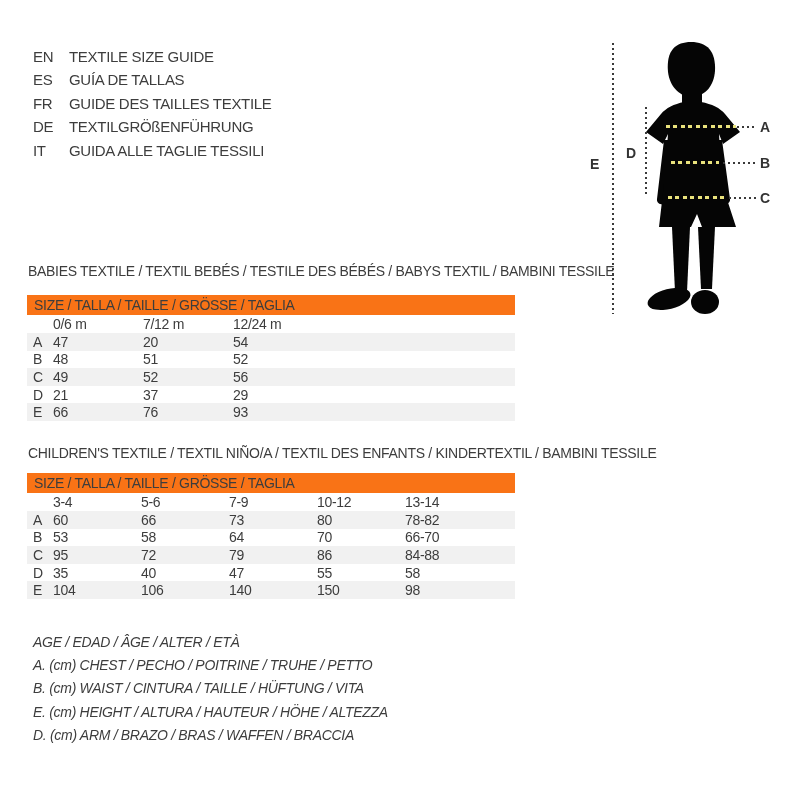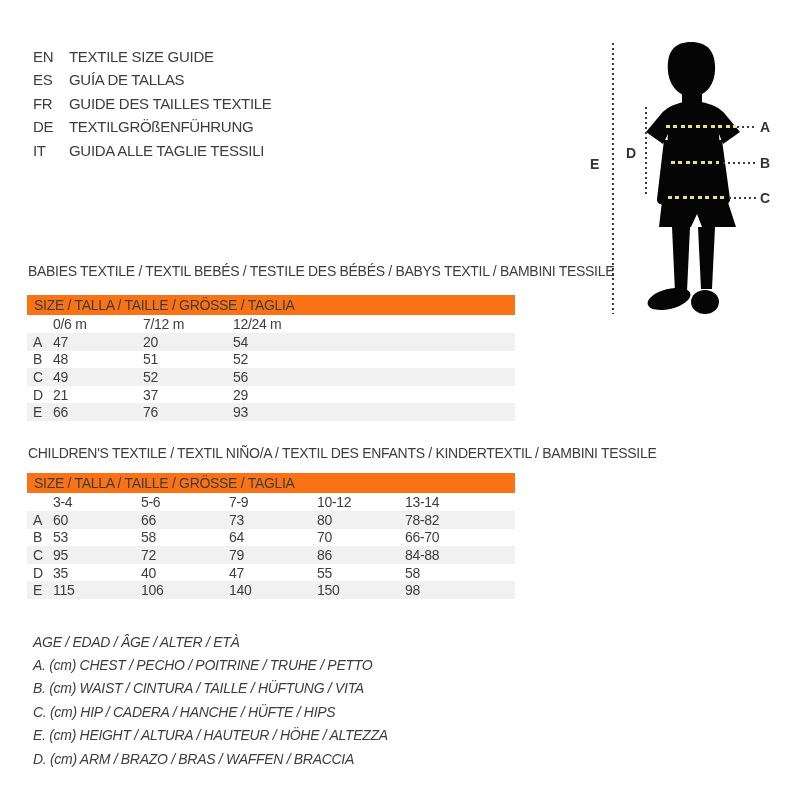--- a/index.html
+++ b/index.html
@@ -199,29 +199,28 @@
     <span class="rlabel">D</span>
     <span class="cell">35</span>
     <span class="cell">40</span>
     <span class="cell">47</span>
     <span class="cell">55</span>
     <span class="cell">58</span>
     <span></span>
   </div>
   <div class="trow stripe children-grid">
     <span class="rlabel">E</span>
-    <span class="cell">115</span>
+    <span class="cell">104</span>
     <span class="cell">106</span>
     <span class="cell">140</span>
     <span class="cell">150</span>
     <span class="cell">98</span>
     <span></span>
   </div>
 </div>
 
 <div class="abs" style="left:33px;top:630px;">
   <div class="legend-row">AGE / EDAD / ÂGE / ALTER / ETÀ</div>
   <div class="legend-row">A. (cm) CHEST / PECHO / POITRINE / TRUHE / PETTO</div>
   <div class="legend-row">B. (cm) WAIST / CINTURA / TAILLE / HÜFTUNG / VITA</div>
-  <div class="legend-row">C. (cm) HIP / CADERA / HANCHE / HÜFTE / HIPS</div>
   <div class="legend-row">E. (cm) HEIGHT / ALTURA / HAUTEUR / HÖHE / ALTEZZA</div>
   <div class="legend-row">D. (cm) ARM / BRAZO / BRAS / WAFFEN / BRACCIA</div>
 </div>
 
 </body></html>

